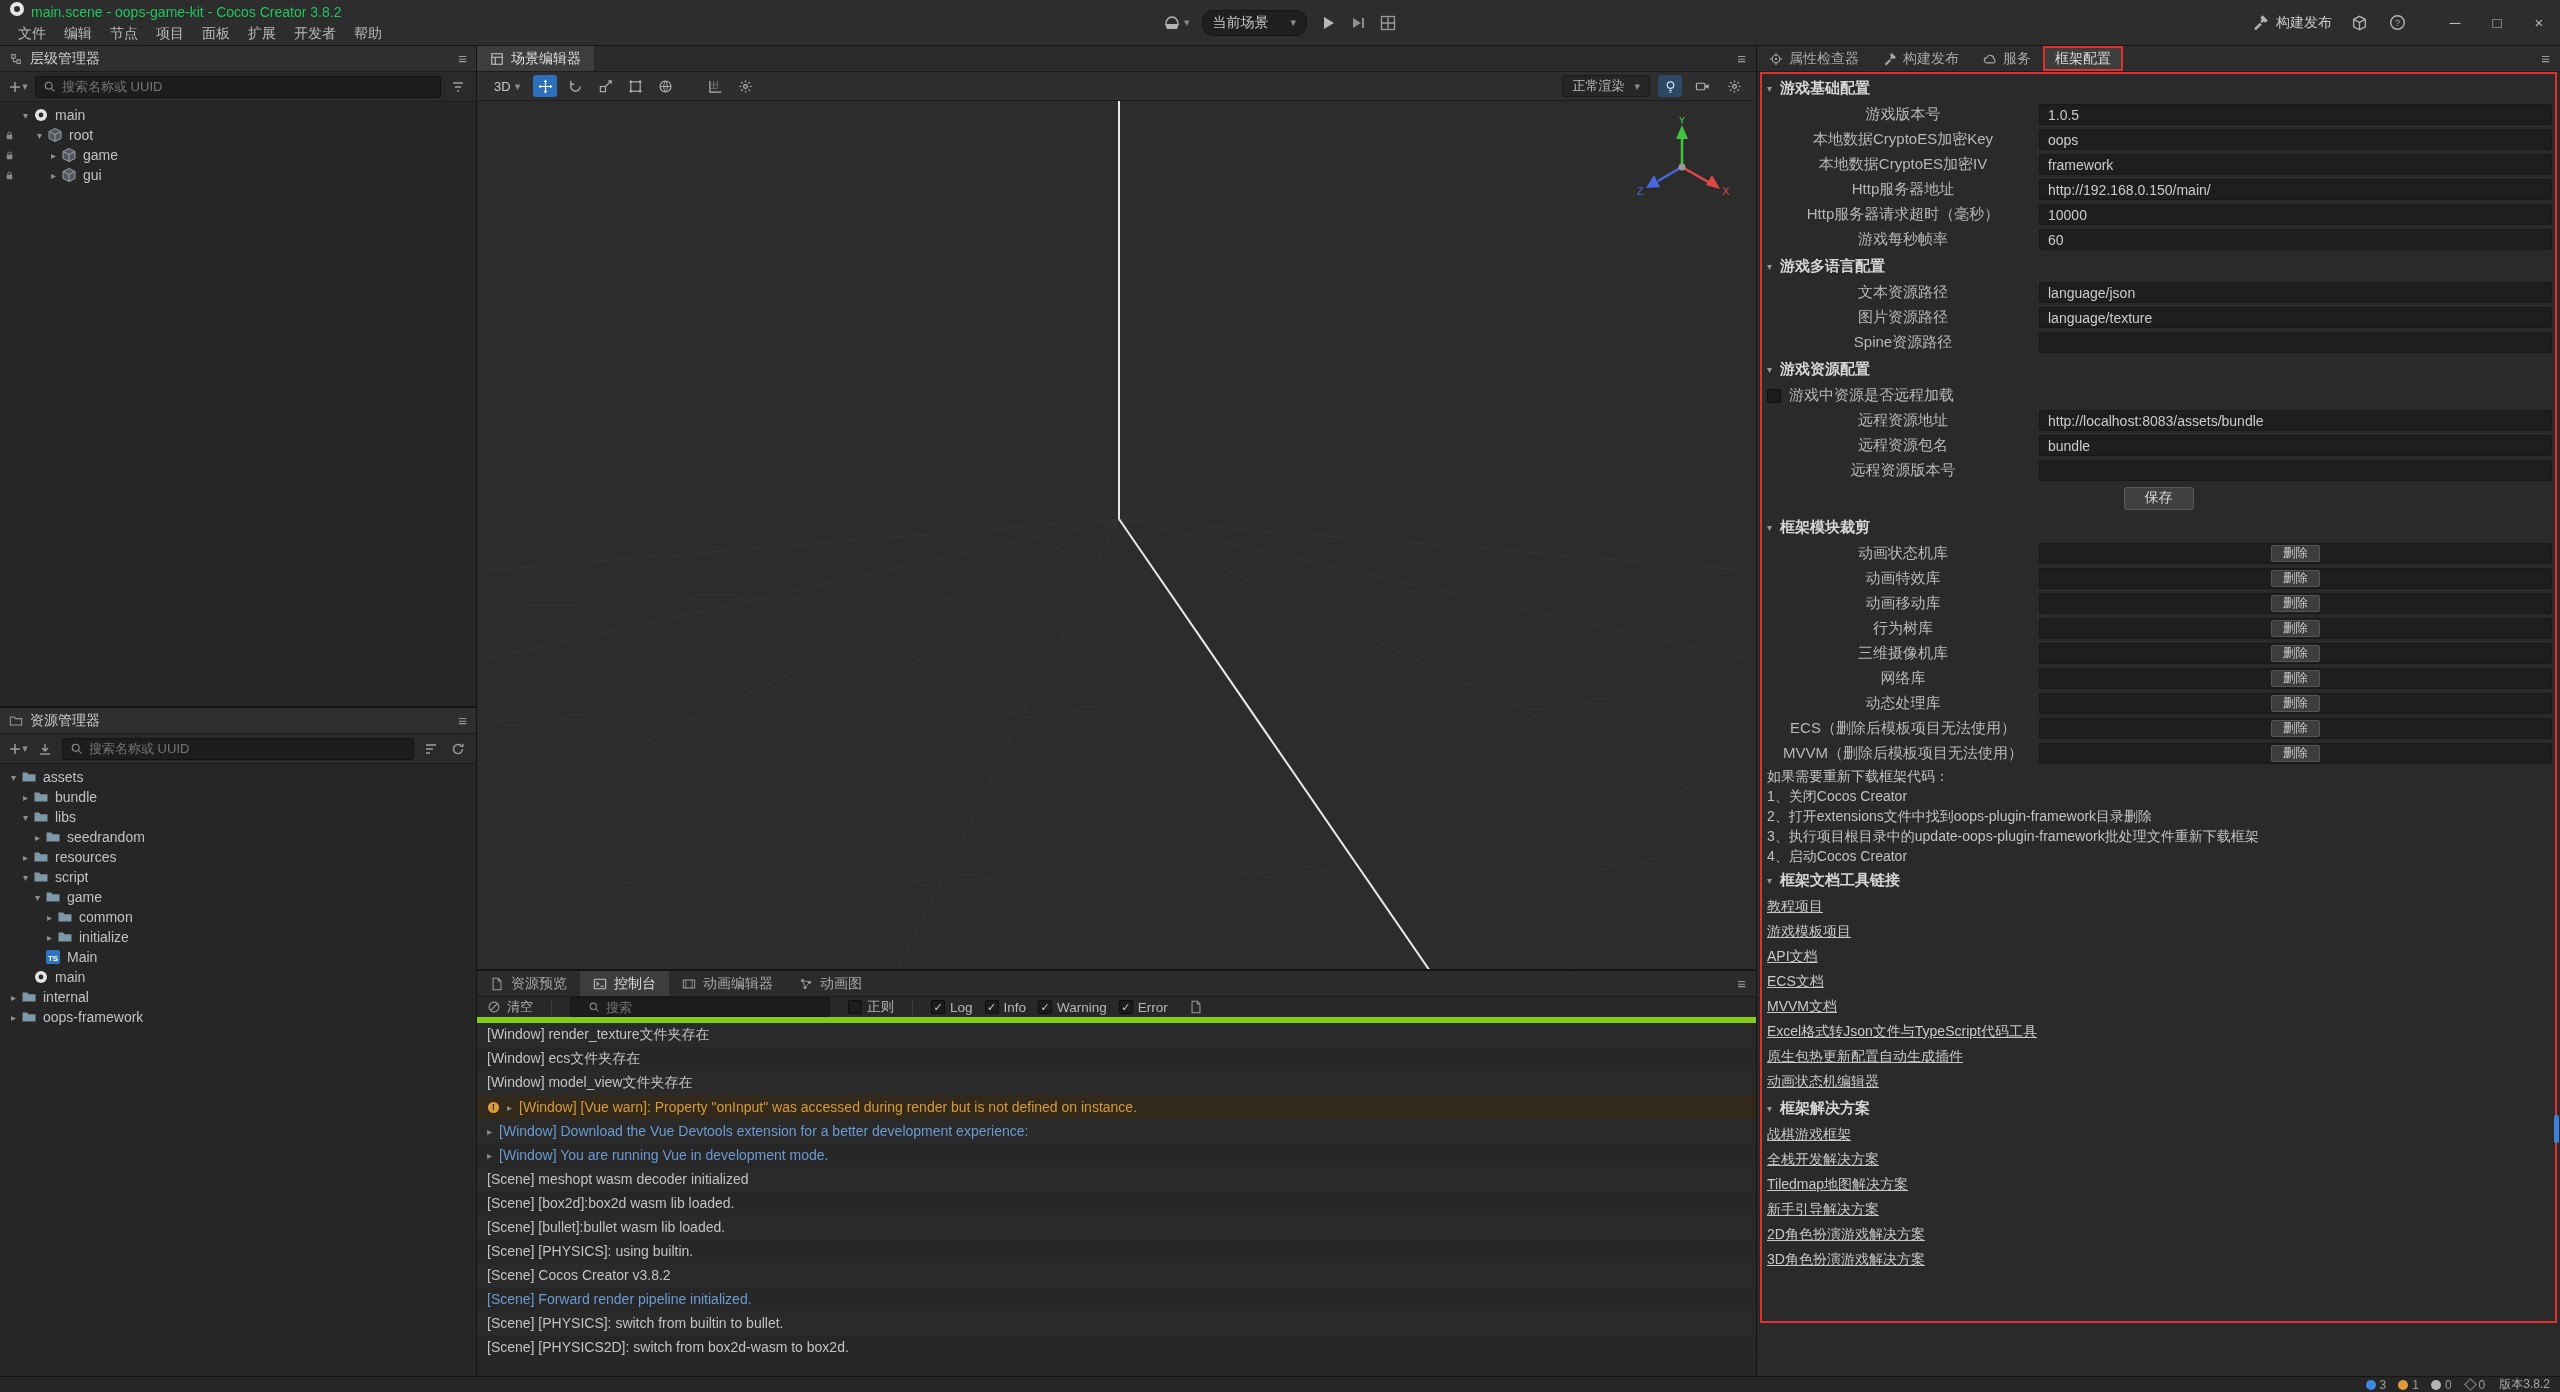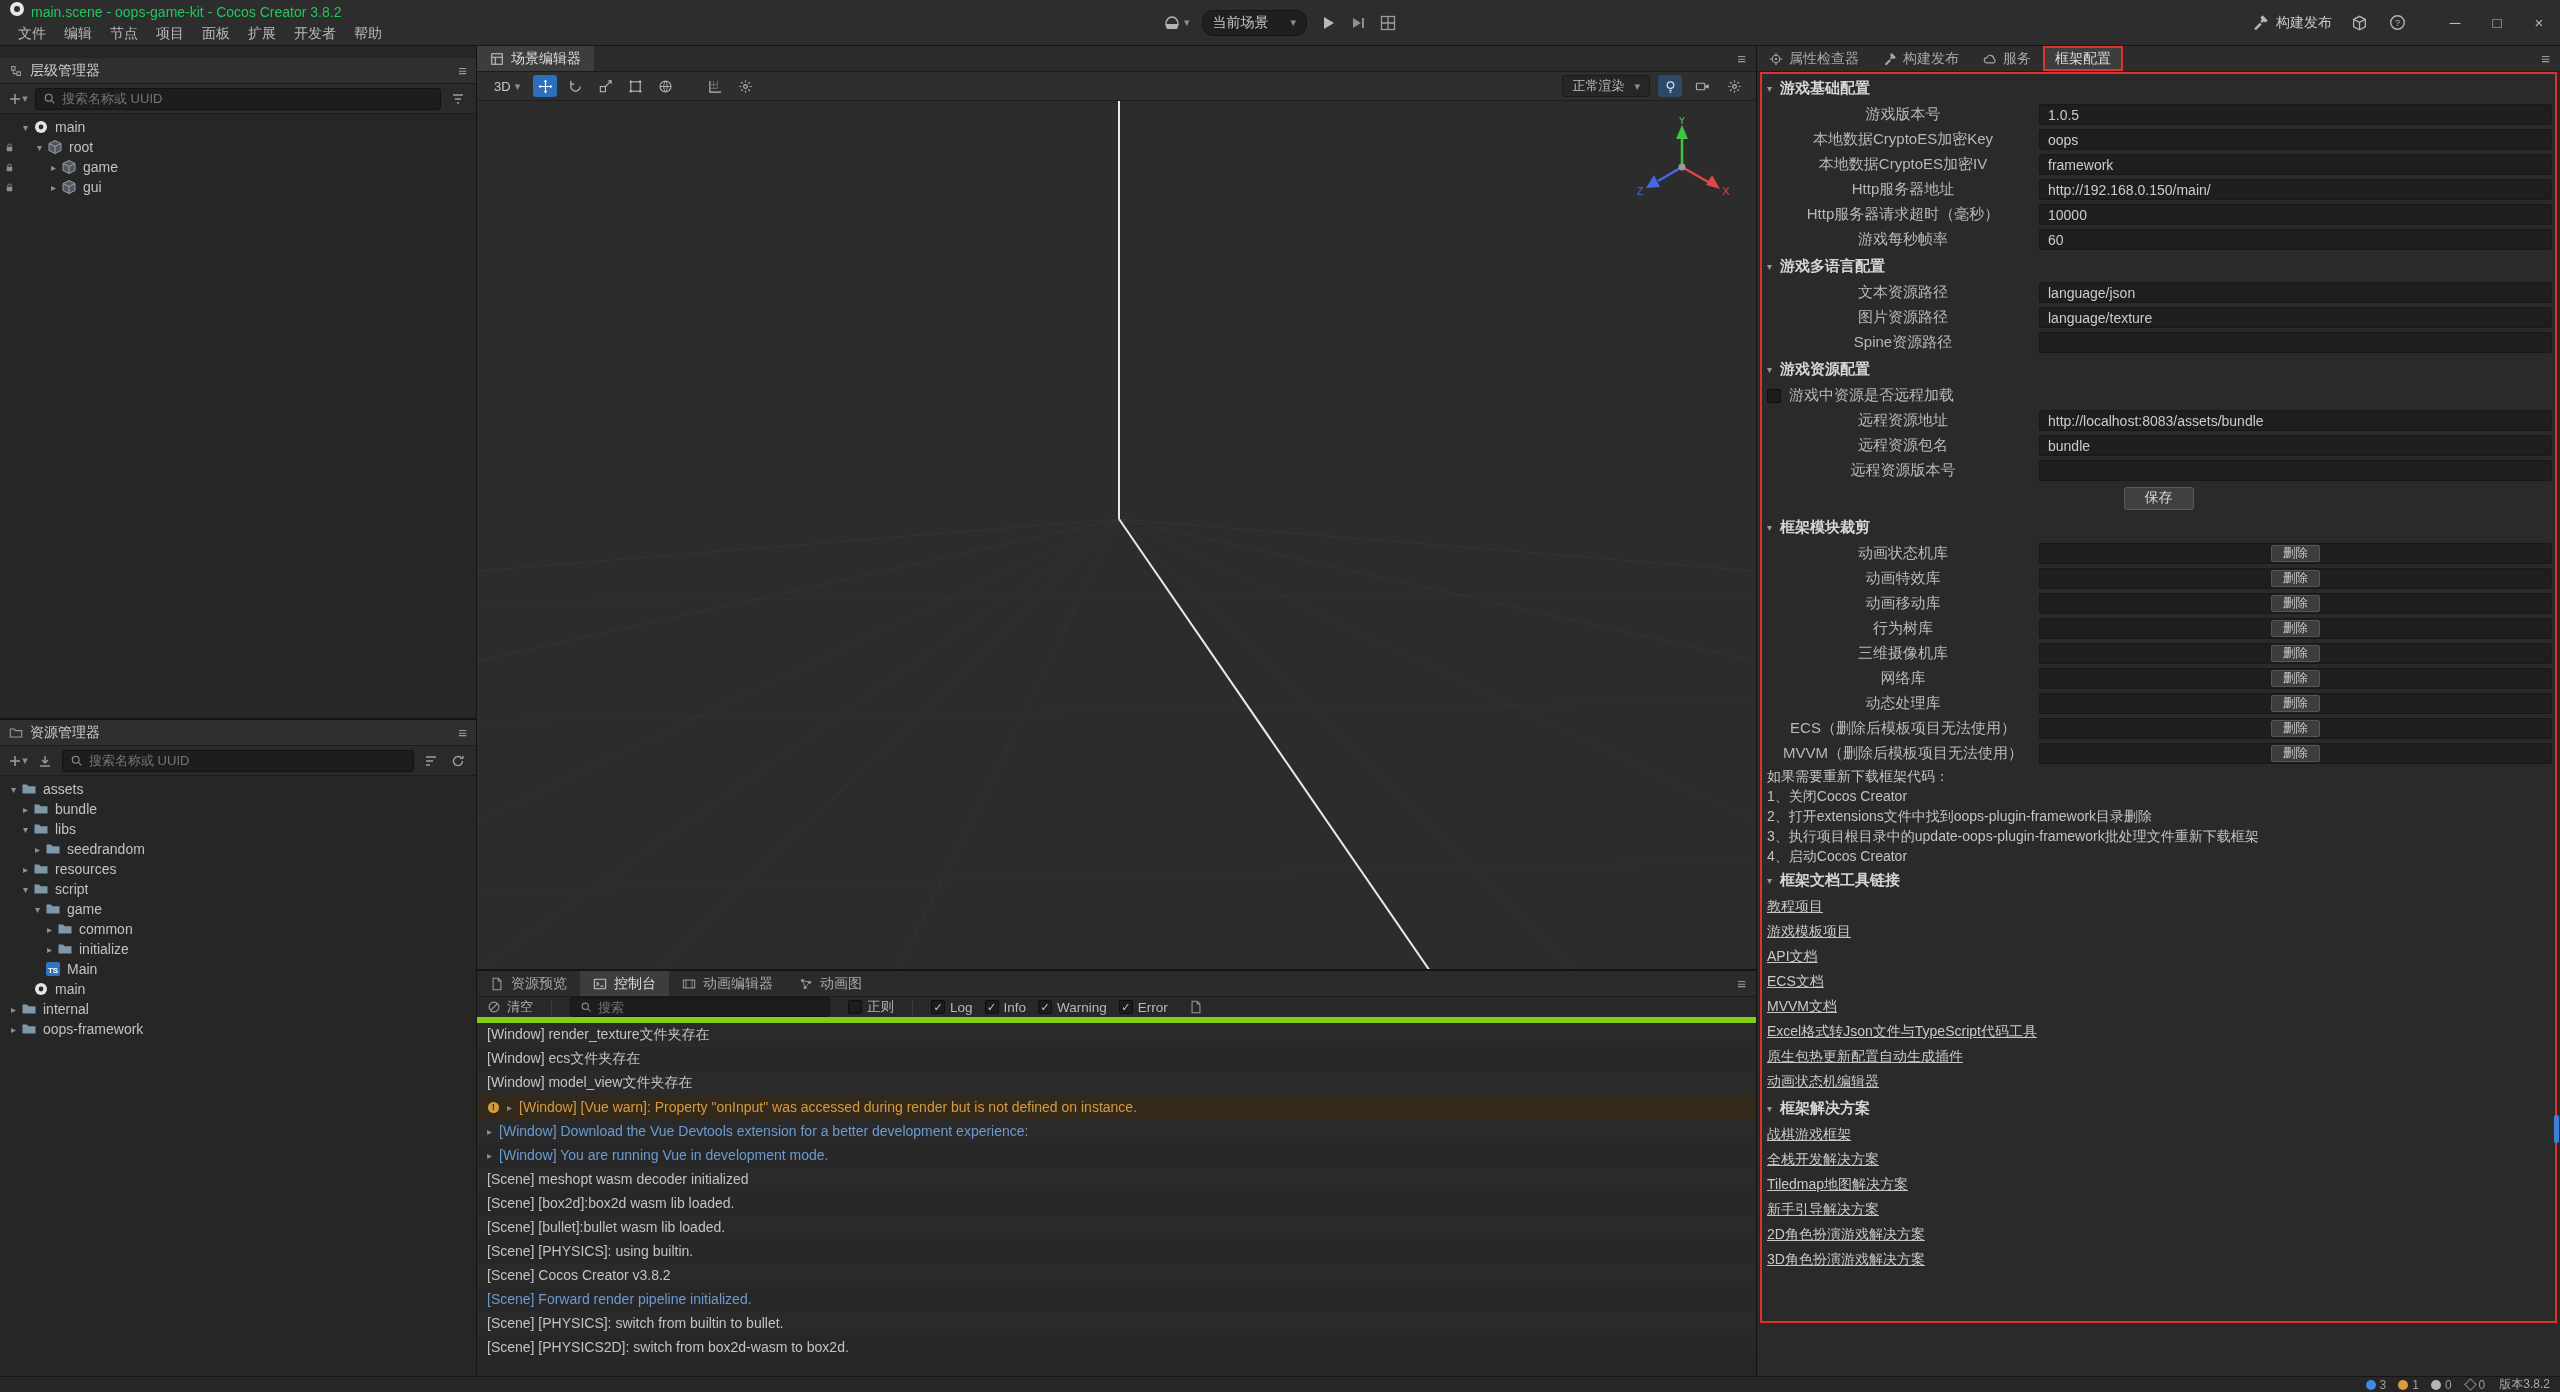--- a/index.html
+++ b/index.html
@@ -75,21 +75,21 @@
   .round-ico.lit{background:#2c4a68;}
   .scene-view{position:relative;flex:1;background:#2c2c2c;overflow:hidden;}
   .gizmo{position:absolute;top:16px;right:26px;width:96px;height:96px;}
 
   
   #console{flex:1;display:flex;flex-direction:column;background:#262626;}
   .console-toolbar{height:26px;background:#282828;border-bottom:6px solid #84cc16;display:flex;align-items:center;gap:18px;padding:0 10px;flex:none;}
   .c-btn{display:flex;align-items:center;gap:6px;font-size:13px;color:#b3b3b3;cursor:pointer;}
   .c-btn svg{width:14px;height:14px;}
   .vsep{width:1px;height:15px;background:#3d3d3d;}
-  .c-search{width:260px;height:20px;background:#1d1d1d;border:1px solid #131313;border-radius:3px;display:flex;align-items:center;gap:6px;padding:0 9px;}
+  .c-search{width:260px;height:20px;background:#1d1d1d;border:1px solid #131313;border-radius:3px;display:flex;align-items:center;gap:6px;padding:0 17px;}
   .c-search svg{width:12px;height:12px;}
   .c-search input{flex:1;background:transparent;border:none;outline:none;color:#bbb;font-size:13px;font-family:inherit;min-width:0;}
   .c-search input::placeholder{color:#757575;}
   .checkbox{width:14px;height:14px;background:#1c1c1c;border:1px solid #0e0e0e;border-radius:2px;display:inline-flex;align-items:center;justify-content:center;flex:none;cursor:pointer;}
   .checkbox.checked::after{content:"✓";color:#cccccc;font-size:11px;line-height:1;}
   .filter{display:flex;align-items:center;gap:5px;font-size:13.5px;color:#b8b8b8;cursor:pointer;}
   .log-list{flex:1;overflow:hidden;background:#262626;}
   .log-row{height:24px;display:flex;align-items:center;padding:0 10px;font-size:14px;color:#c3c3c3;white-space:nowrap;overflow:hidden;cursor:default;}
   .log-row:nth-child(odd){background:#2a2a2a;}
   .log-row:nth-child(even){background:#272727;}
@@ -207,21 +207,21 @@
         <span class="win-btn">─</span>
         <span class="win-btn">□</span>
         <span class="win-btn">×</span>
       </div>
     </div>
   </header>
 
   <div id="main">
 
     <div id="left-col">
-      <section id="hierarchy" style="height:662px;border-bottom:2px solid #141414;display:flex;flex-direction:column;margin-top:12px;">
+      <section id="hierarchy" style="height:662px;border-bottom:2px solid #141414;display:flex;flex-direction:column;">
         <div class="panel-h">
           <svg viewBox="0 0 16 16">
               <path d="M3 3h4v4H3zM9 9h4v4H9z" fill="none" stroke="#9a9a9a" stroke-width="1.2"></path>
               <path d="M5 7v4h4" fill="none" stroke="#9a9a9a" stroke-width="1.2"></path>
             </svg>
           <span>层级管理器</span>
           <span class="spacer"></span>
           <span class="ham">≡</span>
         </div>
         <div class="searchrow">

